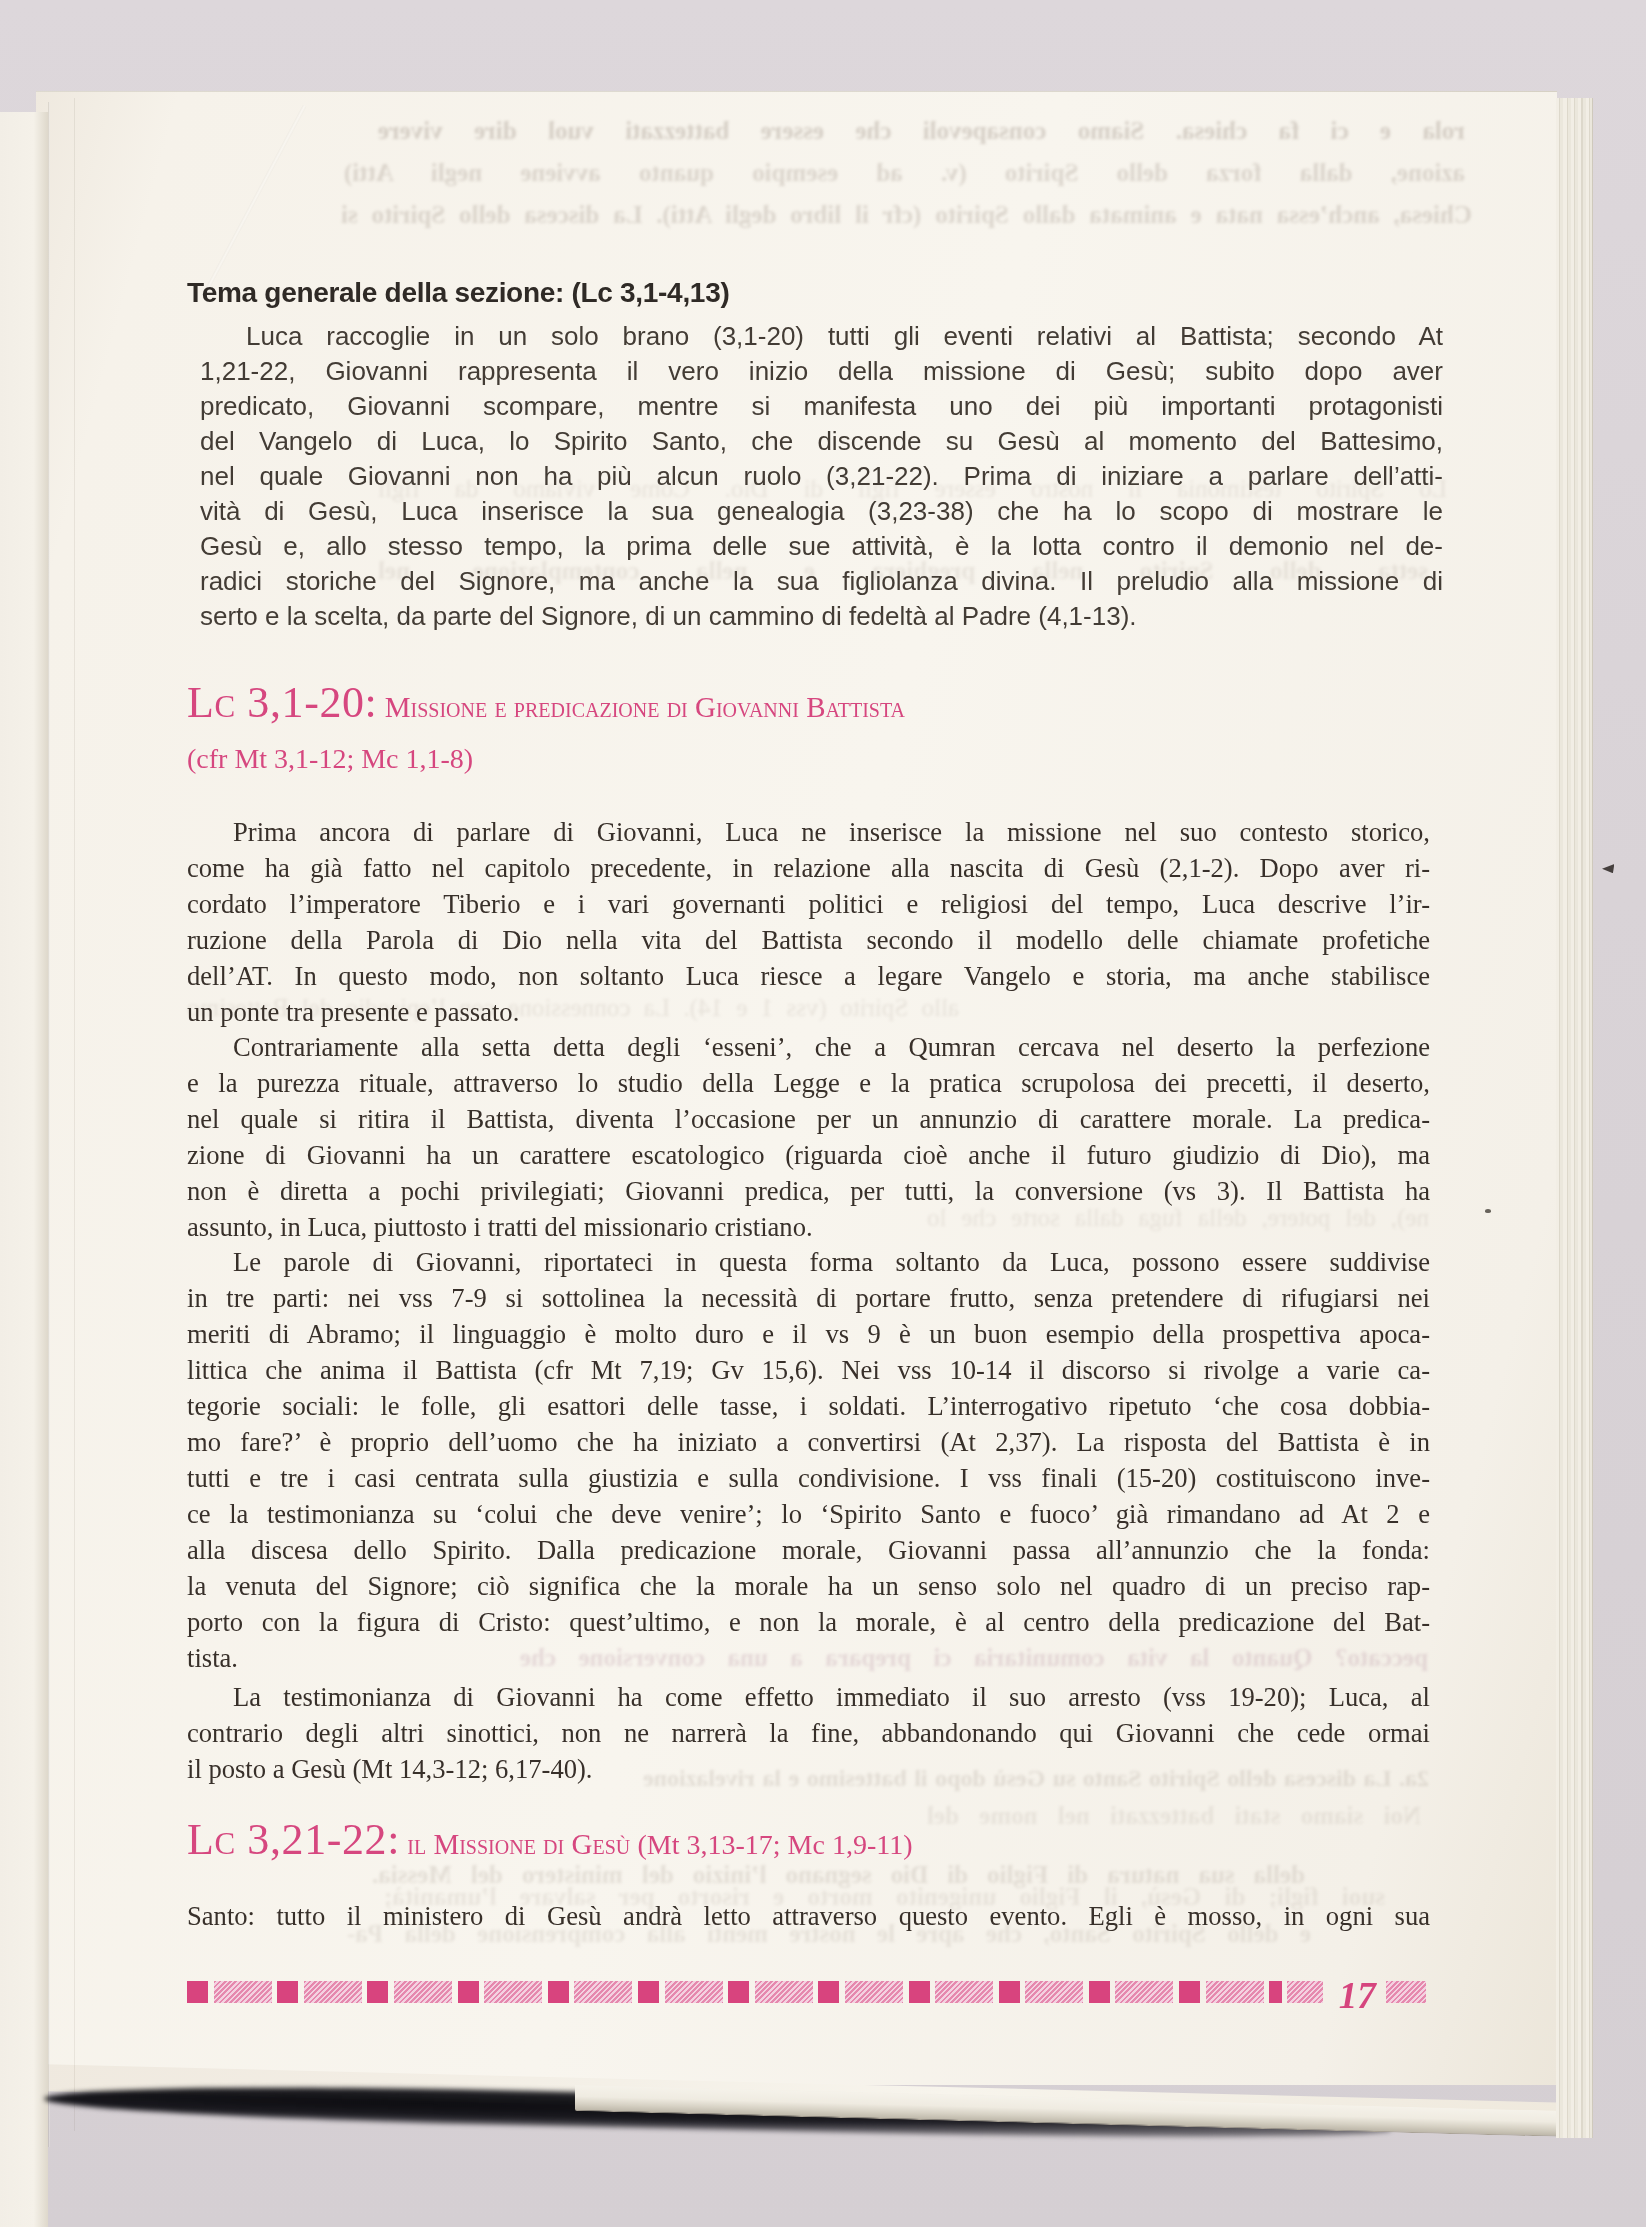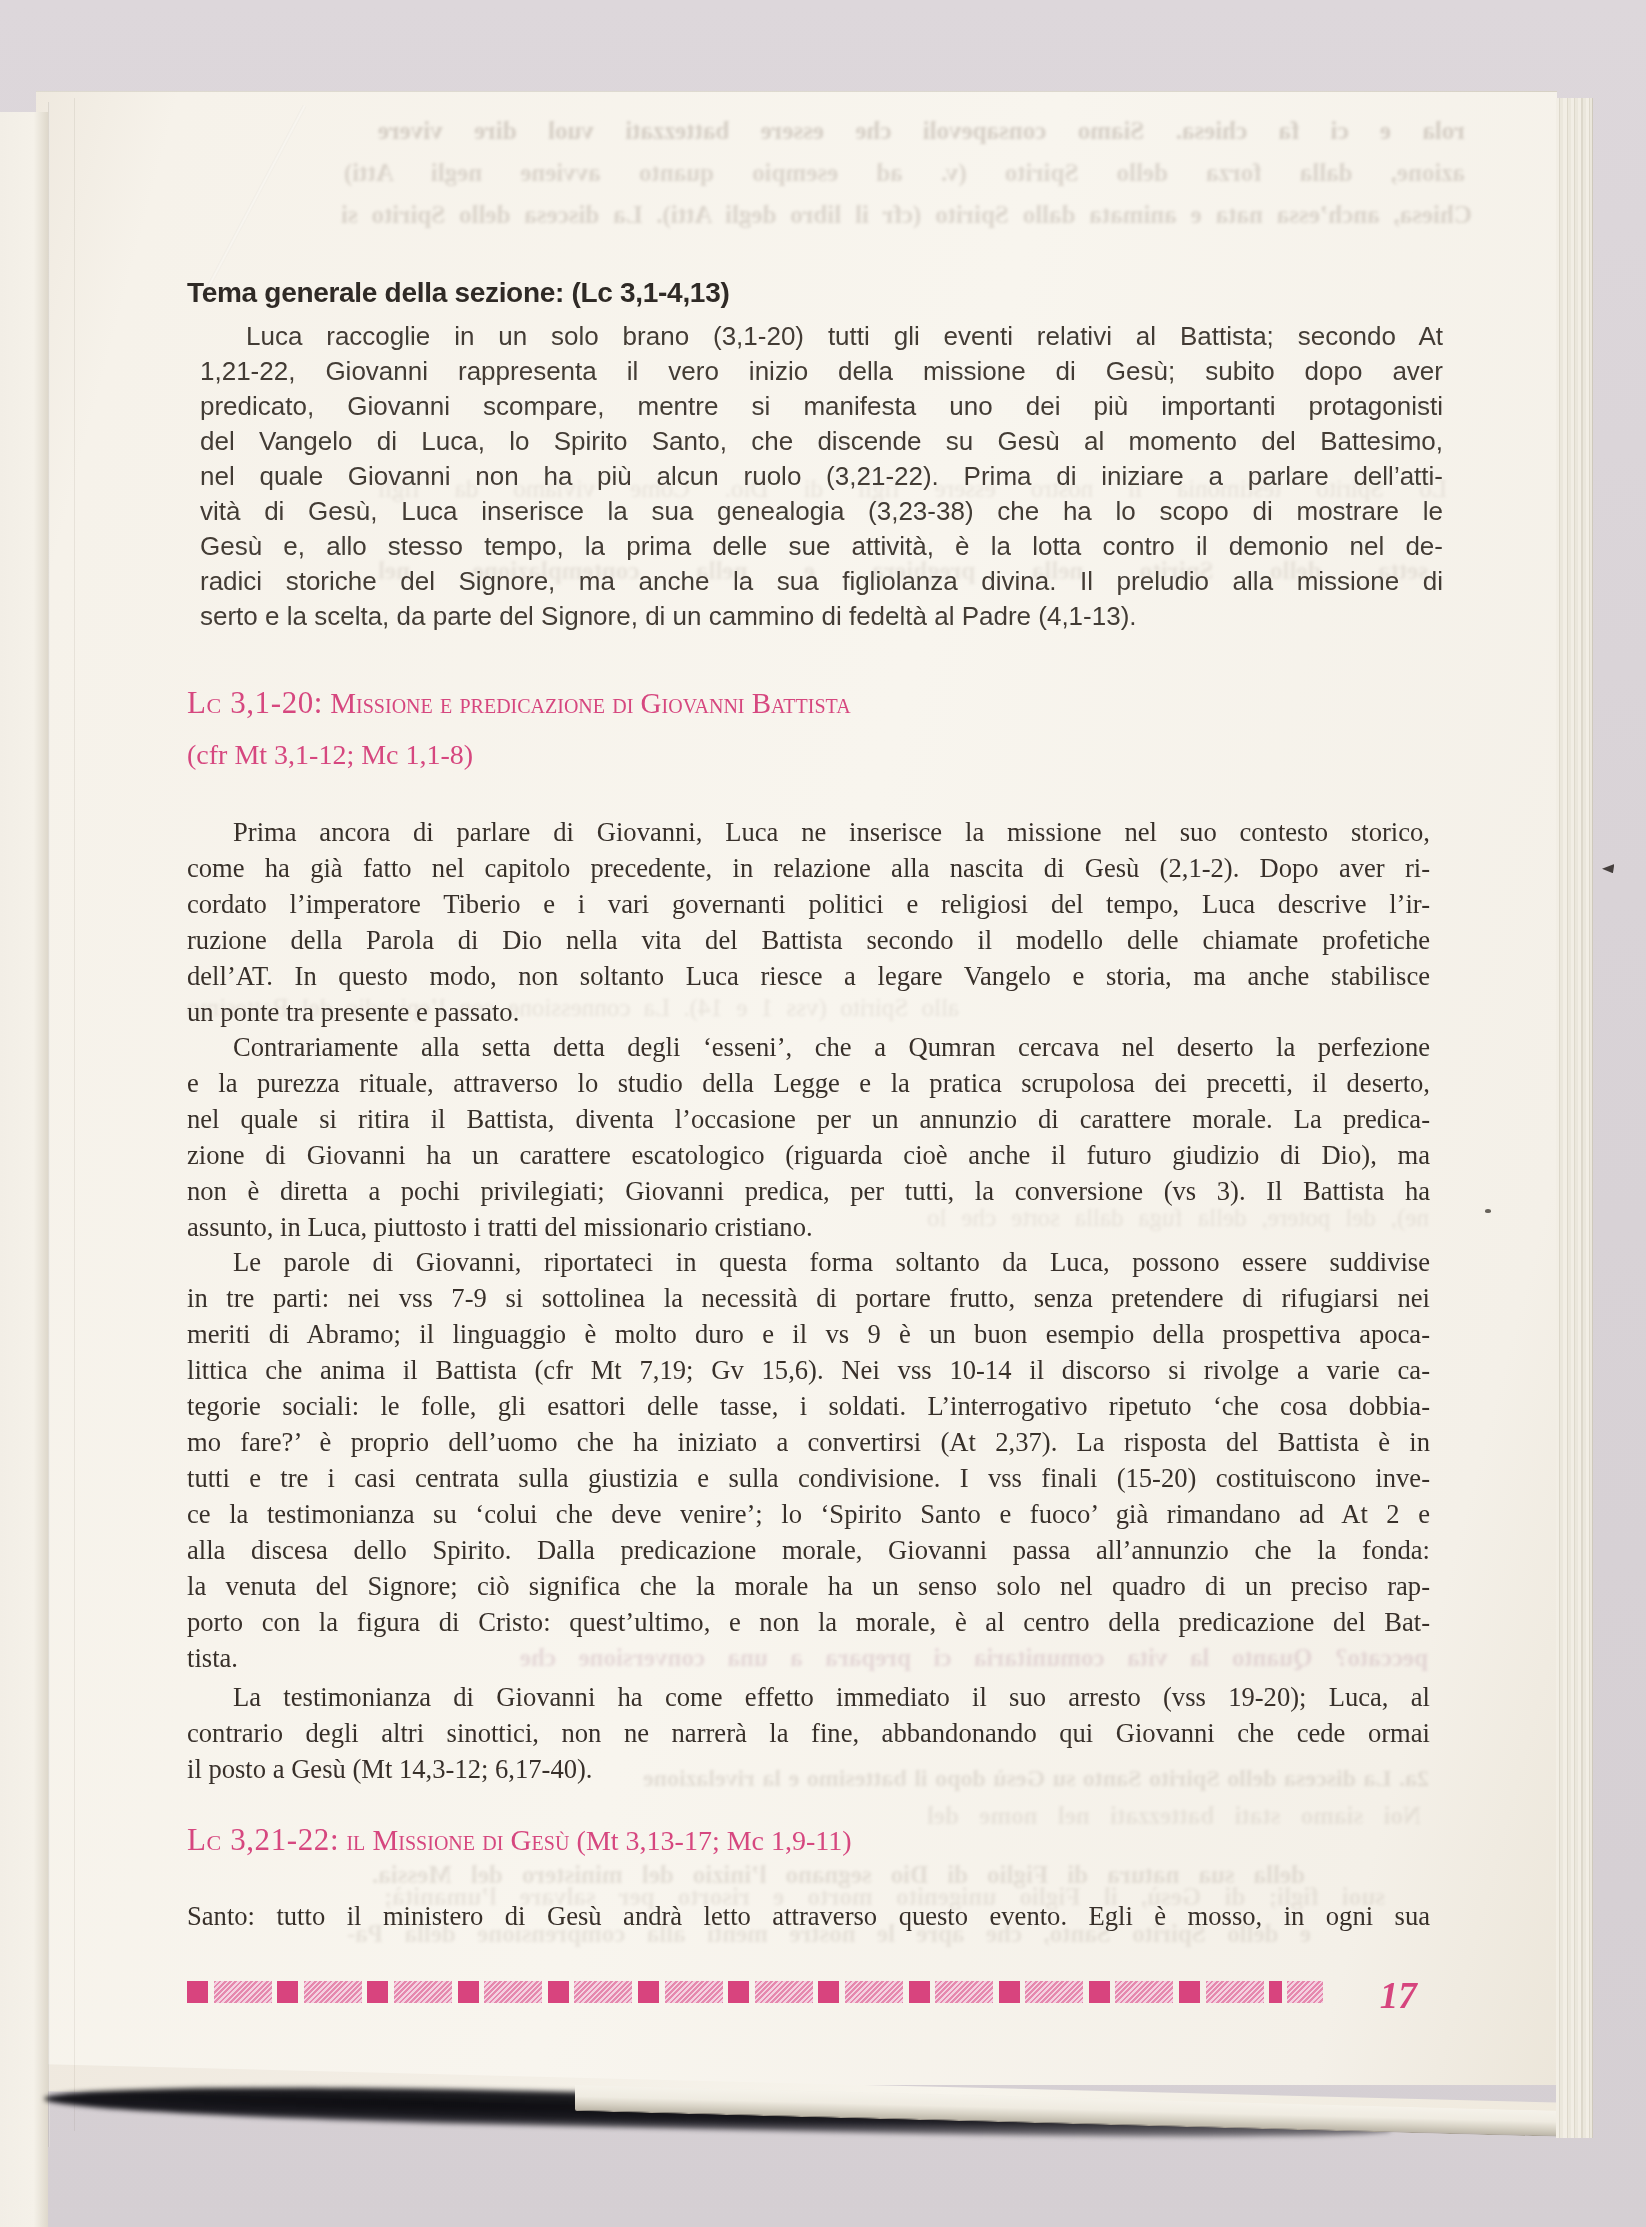--- a/index.html
+++ b/index.html
@@ -60,35 +60,35 @@
   .para { left:187px; width:1243px; }
   .para .tline { text-align:justify; text-align-last:justify; }
   .para .tline.first { text-indent:46px; }
   .para .tline.last { text-align-last:left; }
   .sans { font-family:"Liberation Sans","DejaVu Sans",sans-serif; font-size:26px; line-height:35px; color:#433c35; }
   .serif { font-family:"Liberation Serif","DejaVu Serif",serif; font-size:26.6px; line-height:36px; color:#38302a; }
   .heading {
     left:187px; width:1267px; font-family:"Liberation Serif",serif; color:#d6477f;
     font-variant:small-caps; font-size:29px; line-height:51px; font-weight:400;
   }
-  .heading .ref { font-size:31px; letter-spacing:0.6px; }
+  .heading .ref { font-size:44px; letter-spacing:0.6px; }
   .heading .sub { font-variant:normal; font-size:28px; }
   #h1 { top:677px; }
   #h2 { top:1814px; }
   #title-block { top:241px; }
   #para1 { top:319px;margin-left:13px; }
   #para2 { top:814px; }
   #para3 { top:1029px; }
   #para4 { top:1244px; }
   #para5 { top:1679px; }
   #para6 { top:1898px; }
   
   .footer-rule {
     position:absolute; left:187px; top:1981px; width:1248px; height:25px;
-    display:flex; align-items:stretch;gap:41px;
+    display:flex; align-items:stretch;
   }
   .dash-row { display:flex; align-items:stretch; }
   .dash-solid { background:#d8447e; height:22px; margin-right:5.6px; }
   .dash-hatch {
     height:22px; margin-right:5.6px;
     background:repeating-linear-gradient(135deg, rgba(216,68,126,.55) 0 1.9px, rgba(216,68,126,.07) 1.9px 3.7px), #f6dce8;
   }
   .pageno {
     font-family:"Liberation Serif",serif; font-style:italic; font-weight:700;
     font-size:37px; line-height:22px; color:#d6457e; margin:0 10px; transform:translateY(3.7px);

